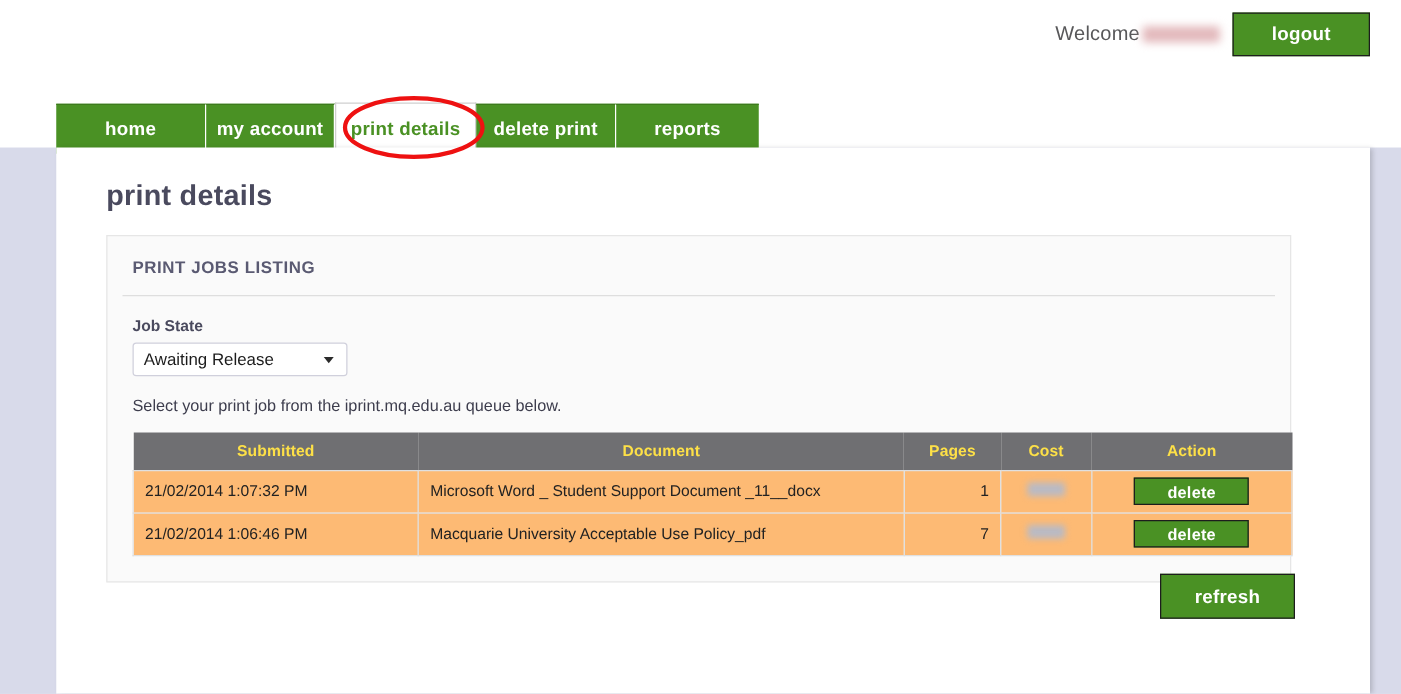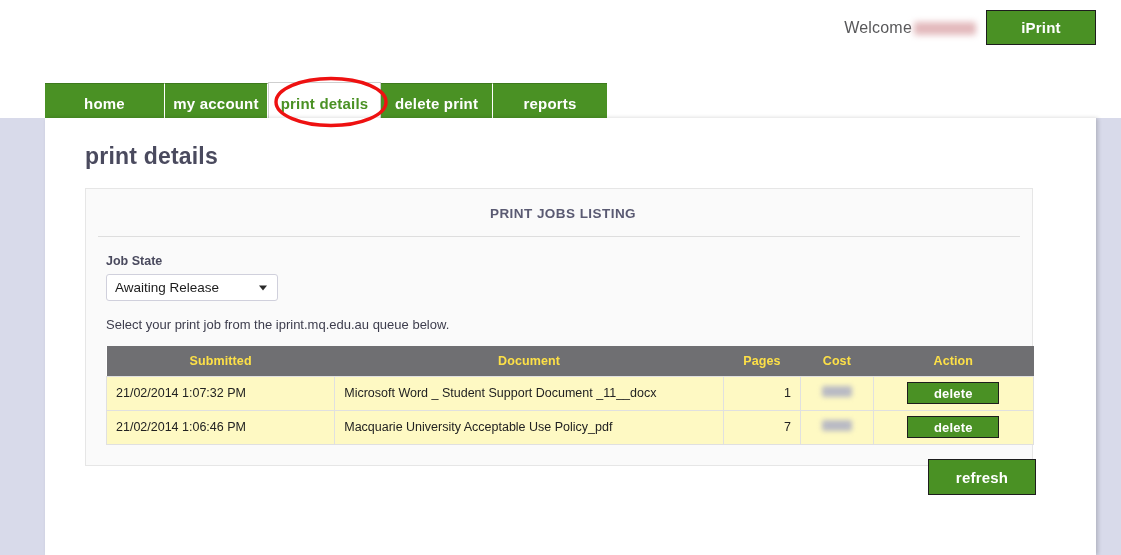--- a/index.html
+++ b/index.html
@@ -104,21 +104,20 @@
     width: 948px;
     background: #fafafa;
     border: 1px solid #e6e6e6;
     padding: 0 12px 20px 12px;
   }
   .panel-header {
     font-size: 13.5px; font-weight: bold; color: #5a5a72;
     letter-spacing: .45px;
     padding: 17px 0 15px 8px;
     border-bottom: 1px solid #dedede;
-    text-align: center;
   }
   .field-label {
     font-size: 12.5px; font-weight: bold; color: #4a4a5e;
     padding: 17px 0 6px 8px;
   }
   .select-box {
     margin-left: 8px;
     width: 172px; height: 27px;
     background: #ffffff;
     border: 1px solid #d0d0dc;
@@ -164,21 +163,21 @@
   .col-pages     { width: 66px; }
   .col-cost      { width: 62px; }
   .col-action    { width: 137px; }
 
   .jobs-table tbody td {
     border: 1px solid #e0e0e0;
     height: 34px;
     font-size: 12.5px;
     color: #222222;
     padding: 0 9px;
-    background: #fef9c3;
+    background: #fdba74;
   }
   .cell-submitted { text-align: left; }
   .cell-document  { text-align: left; }
   .cell-pages     { text-align: right; padding-right: 11px; }
   .cell-cost      { text-align: center; }
   .cell-action    { text-align: center; padding: 0; }
 
   .redacted-cost {
     display: inline-block;
     width: 30px; height: 11px;
@@ -212,21 +211,21 @@
 
 <div id="app">
 
   <div class="header-band">
 
 
     <div class="welcome-area">
       <span class="welcome-text">
         <span>Welcome</span><span class="redacted-name"></span>
       </span>
-      <button class="logout-btn">iPrint</button>
+      <button class="logout-btn">logout</button>
     </div>
 
     <div class="nav">
       <div class="tab tab-home">home</div>
       <div class="tab tab-account">my account</div>
       <div class="tab tab-details active">print details</div>
       <div class="tab tab-submit">delete print</div>
       <div class="tab tab-reports">reports</div>
     </div>
   </div>

